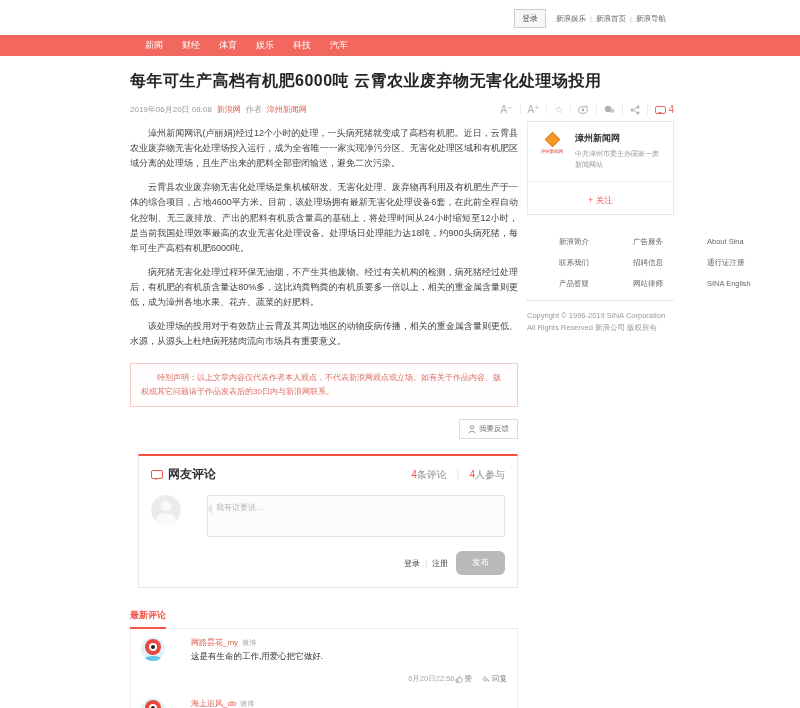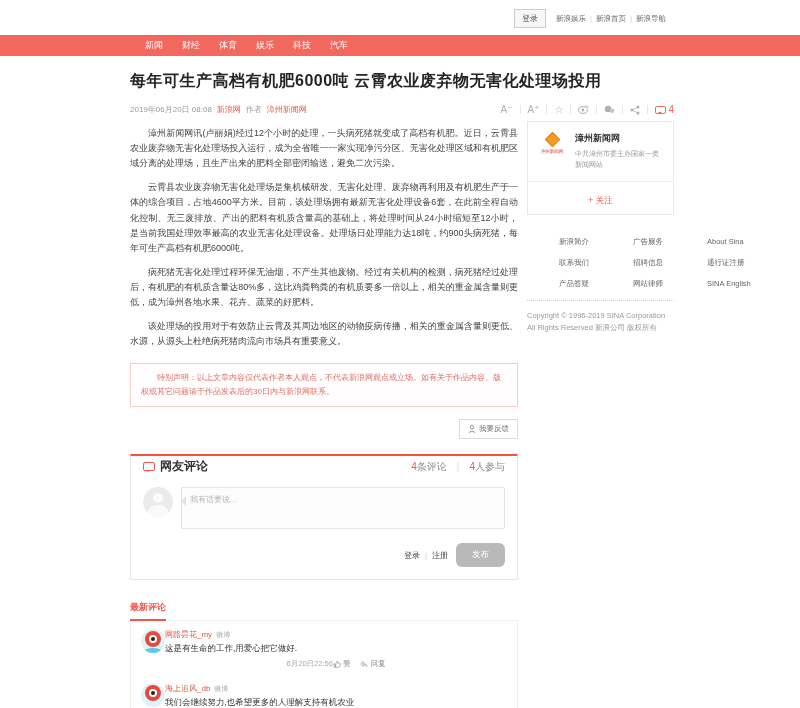--- a/index.html
+++ b/index.html
@@ -33,56 +33,56 @@
   
   .cols { display: flex; gap: 9px; margin-top: 2px; }
   .article { width: 388px; }
   .sidebar { width: 147px; padding-top: 4px; }
   
   .para { font-size: 9px; line-height: 1.68; color: #444; text-indent: 2em; text-align: justify; margin-top: 9px; }
   .disclaimer { margin-top: 14px; border: 1px solid #f6cdc7; background: #fffdfd; color: #dc7065; font-size: 8px; line-height: 1.75; padding: 7px 10px; text-indent: 2em; }
   .rights-row { margin-top: 12px; display: flex; justify-content: flex-end; gap: 9px; align-items: center; }
   .rights-btn, .feedback-btn { border: 1px solid #dcdcdc; color: #777; font-size: 7.5px; padding: 4px 8px; background: #fff; cursor: pointer; display: flex; align-items: center; gap: 3px; }
   
-  .comments-box { margin-top: 15px; border: 1px solid #e8e8e8; border-top: 2px solid #f94f3d; padding: 2px 12px 12px; }
+  .comments-box { margin-top: 15px; border: 1px solid #e8e8e8; border-top: 2px solid #f94f3d; padding: 10px 12px 12px; margin-left: 8px; }
   .cmx-head { display: flex; justify-content: space-between; align-items: center; }
   .cmx-title { display: flex; align-items: center; gap: 5px; font-size: 12px; font-weight: bold; color: #333; }
   .bubble-ic { width: 12px; height: 9px; border: 1.5px solid #f2564a; border-radius: 2px; position: relative; }
   .bubble-ic::after { content: ""; position: absolute; left: 2px; bottom: -4px; border: 2.5px solid transparent; border-top-color: #f2564a; }
   .cmx-stats { font-size: 10px; color: #888; display: flex; gap: 10px; align-items: center; }
   .cmx-stats .num { color: #f2564a; }
   .cmx-stats .bar { color: #ddd; }
-  .cform { display: flex; gap: 8px; margin-top: 12px; }
+  .cform { display: flex; gap: 26px; margin-top: 12px; }
   .c-avatar { width: 30px; height: 30px; border-radius: 50%; background: #ebebeb; position: relative; overflow: hidden; flex: none; }
   .c-avatar::before { content: ""; position: absolute; top: 6px; left: 10px; width: 10px; height: 10px; border-radius: 50%; background: #fafafa; }
   .c-avatar::after { content: ""; position: absolute; top: 18px; left: 5px; width: 20px; height: 14px; border-radius: 50%; background: #fafafa; }
   .c-input-wrap { flex: 1; position: relative; }
   .c-input { width: 100%; height: 42px; background: #fcfcfc; border: 1px solid #e3e3e3; border-radius: 2px; font-size: 8px; color: #555; padding: 6px 8px; resize: none; font-family: inherit; }
   .c-input::placeholder { color: #b5b5b5; }
   .c-tail { position: absolute; left: -5px; top: 9px; border: 5px solid transparent; border-right-color: #e3e3e3; }
   .cform-foot { display: flex; justify-content: flex-end; align-items: center; gap: 8px; margin-top: 10px; }
   .lr-links { font-size: 8px; color: #444; display: flex; gap: 5px; align-items: center; }
   .lr-links .bar { color: #ccc; }
   .lr-links span.lk { cursor: pointer; }
   .pub-btn { background: #b9b9b9; color: #fff; font-size: 8.5px; border: none; padding: 6px 16px; border-radius: 6px; cursor: pointer; }
   .latest-row { margin-top: 16px; border-bottom: 1px solid #ededed; }
   .latest-tab { display: inline-block; font-size: 9px; color: #f2564a; padding-bottom: 5px; border-bottom: 2px solid #f2564a; margin-bottom: -1px; cursor: pointer; font-weight: bold; }
   .comment-list { border: 1px solid #efefef; border-top: none; }
-  .comment-item { display: flex; gap: 0; padding: 8px 10px 6px; }
+  .comment-item { display: flex; gap: 26px; padding: 8px 10px 6px; }
   .sina-av { width: 24px; height: 24px; border-radius: 50%; background: #dff3fa; position: relative; overflow: hidden; flex: none; cursor: pointer; }
   .sina-av .c1 { position: absolute; top: 2px; left: 4px; width: 16px; height: 16px; border-radius: 50%; background: #e8493c; }
   .sina-av .c2 { position: absolute; top: 6px; left: 8px; width: 8px; height: 8px; border-radius: 50%; background: #fff; }
   .sina-av .c3 { position: absolute; top: 8px; left: 10px; width: 4px; height: 4px; border-radius: 50%; background: #27221f; }
   .sina-av .c4 { position: absolute; bottom: -2px; left: 3px; width: 18px; height: 7px; border-radius: 50%; background: #62c6e9; }
   .ci-body { flex: 1; }
   .ci-user-row { display: flex; align-items: baseline; gap: 4px; }
   .ci-user { font-size: 8px; color: #e0584a; cursor: pointer; }
   .ci-badge { font-size: 7px; color: #aaa; }
   .ci-text { font-size: 8.5px; color: #333; margin-top: 3px; }
-  .ci-foot { display: flex; justify-content: center; align-items: center; margin-top: 4px; }
+  .ci-foot { display: flex; justify-content: flex-end; align-items: center; margin-top: 11px; }
   .ci-date { font-size: 7.5px; color: #aaa; }
   .ci-actions { display: flex; gap: 10px; font-size: 7.5px; color: #888; }
   .ci-act { display: flex; align-items: center; gap: 2px; cursor: pointer; }
   
   .side-card { border: 1px solid #e8e8e8; }
   .side-card-top { display: flex; gap: 8px; padding: 10px 9px; }
   .zz-logo { width: 30px; flex: none; text-align: center; cursor: pointer; }
   .zz-diamond { width: 11px; height: 11px; margin: 2px auto 3px; background: #f59a23; transform: rotate(45deg); border: 1px solid #e2801a; }
   .zz-logo-text { font-size: 5px; color: #d33; white-space: nowrap; transform: scale(0.9); }
   .side-card-info { flex: 1; }

